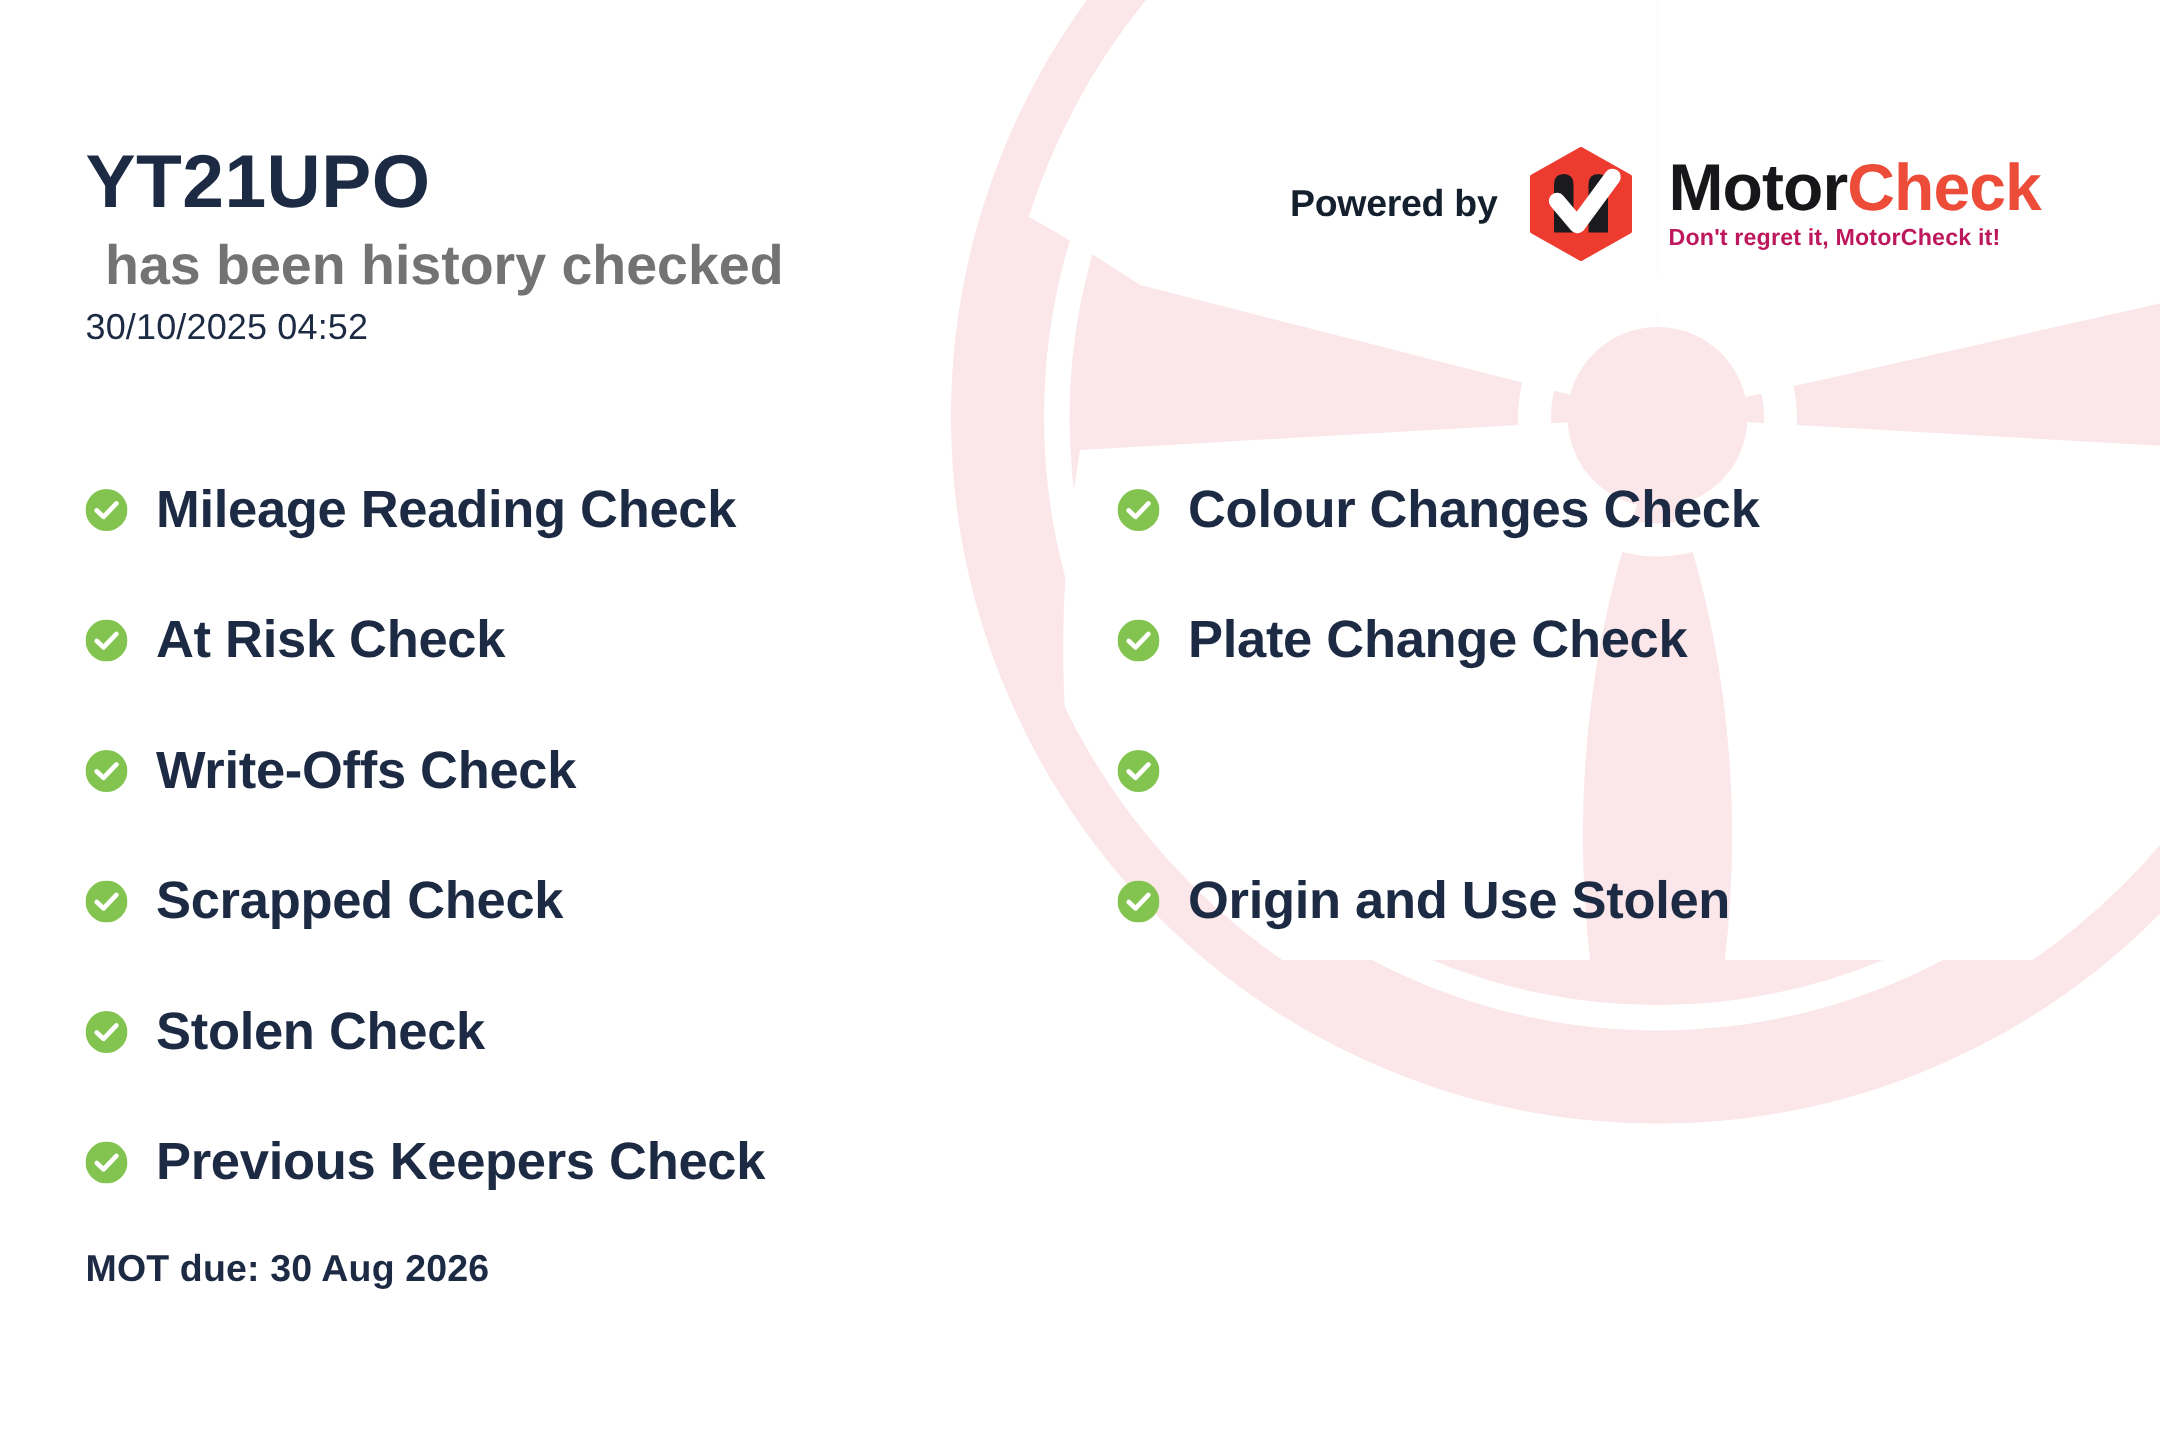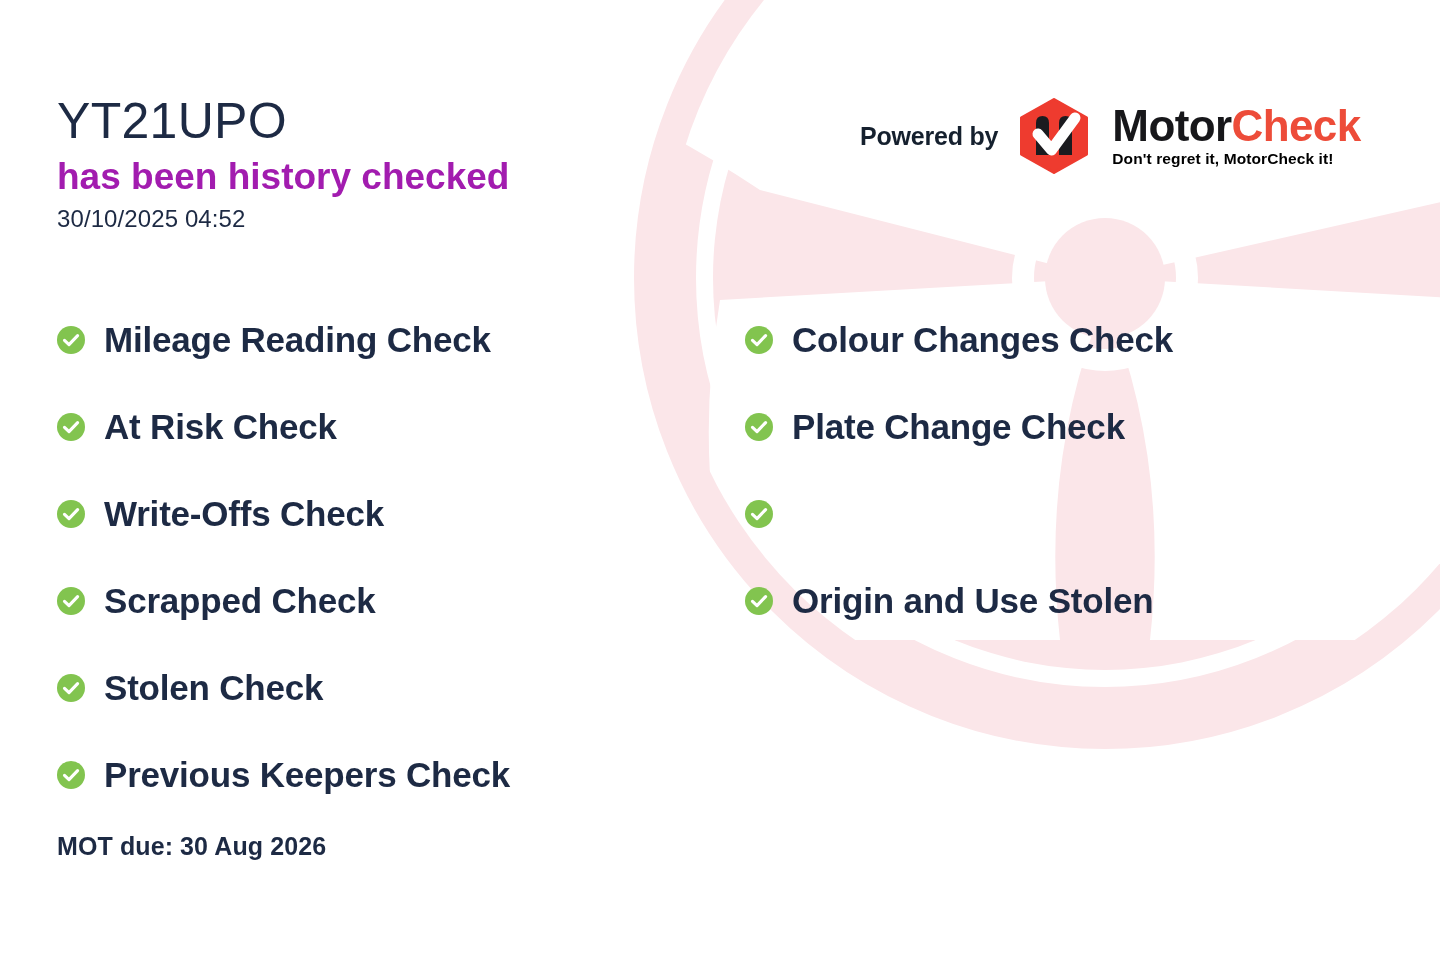--- a/index.html
+++ b/index.html
@@ -32,33 +32,33 @@
 
   
   #header {
     position: absolute;
     left: 57px;
     top: 96px;
     width: 660px;
   }
   #plate-title {
     font-size: 50px;
-    font-weight: 400;
+    font-weight: 700;
     letter-spacing: 0.3px;
     color: #1d2a44;
     line-height: 1.0;
     margin: 0;
     white-space: nowrap;
   }
   #subtitle {
     font-size: 37px;
     font-weight: 700;
-    color: #a21caf;
+    color: #737373;
     line-height: 1.12;
-    margin: 10px 0 0 0;
+    margin: 10px 0 0 13px;
     white-space: nowrap;
   }
   #timestamp {
     font-size: 24px;
     font-weight: 400;
     color: #1d2a44;
     margin: 8px 0 0 0;
     letter-spacing: 0.1px;
     white-space: nowrap;
   }
@@ -96,21 +96,21 @@
     font-weight: 700;
     line-height: 1.0;
     letter-spacing: -0.6px;
     white-space: nowrap;
   }
   #brand-wordmark .wm-dark { color: #17171a; }
   #brand-wordmark .wm-red  { color: #ed4c39; }
   #brand-tagline {
     font-size: 15.5px;
     font-weight: 700;
-    color: #000000;
+    color: #be185d;
     letter-spacing: 0.1px;
     margin-top: 2px;
     white-space: nowrap;
   }
 
   
   .check-col {
     position: absolute;
   }
   #col-left  { left: 57px;  top: 296px; }

